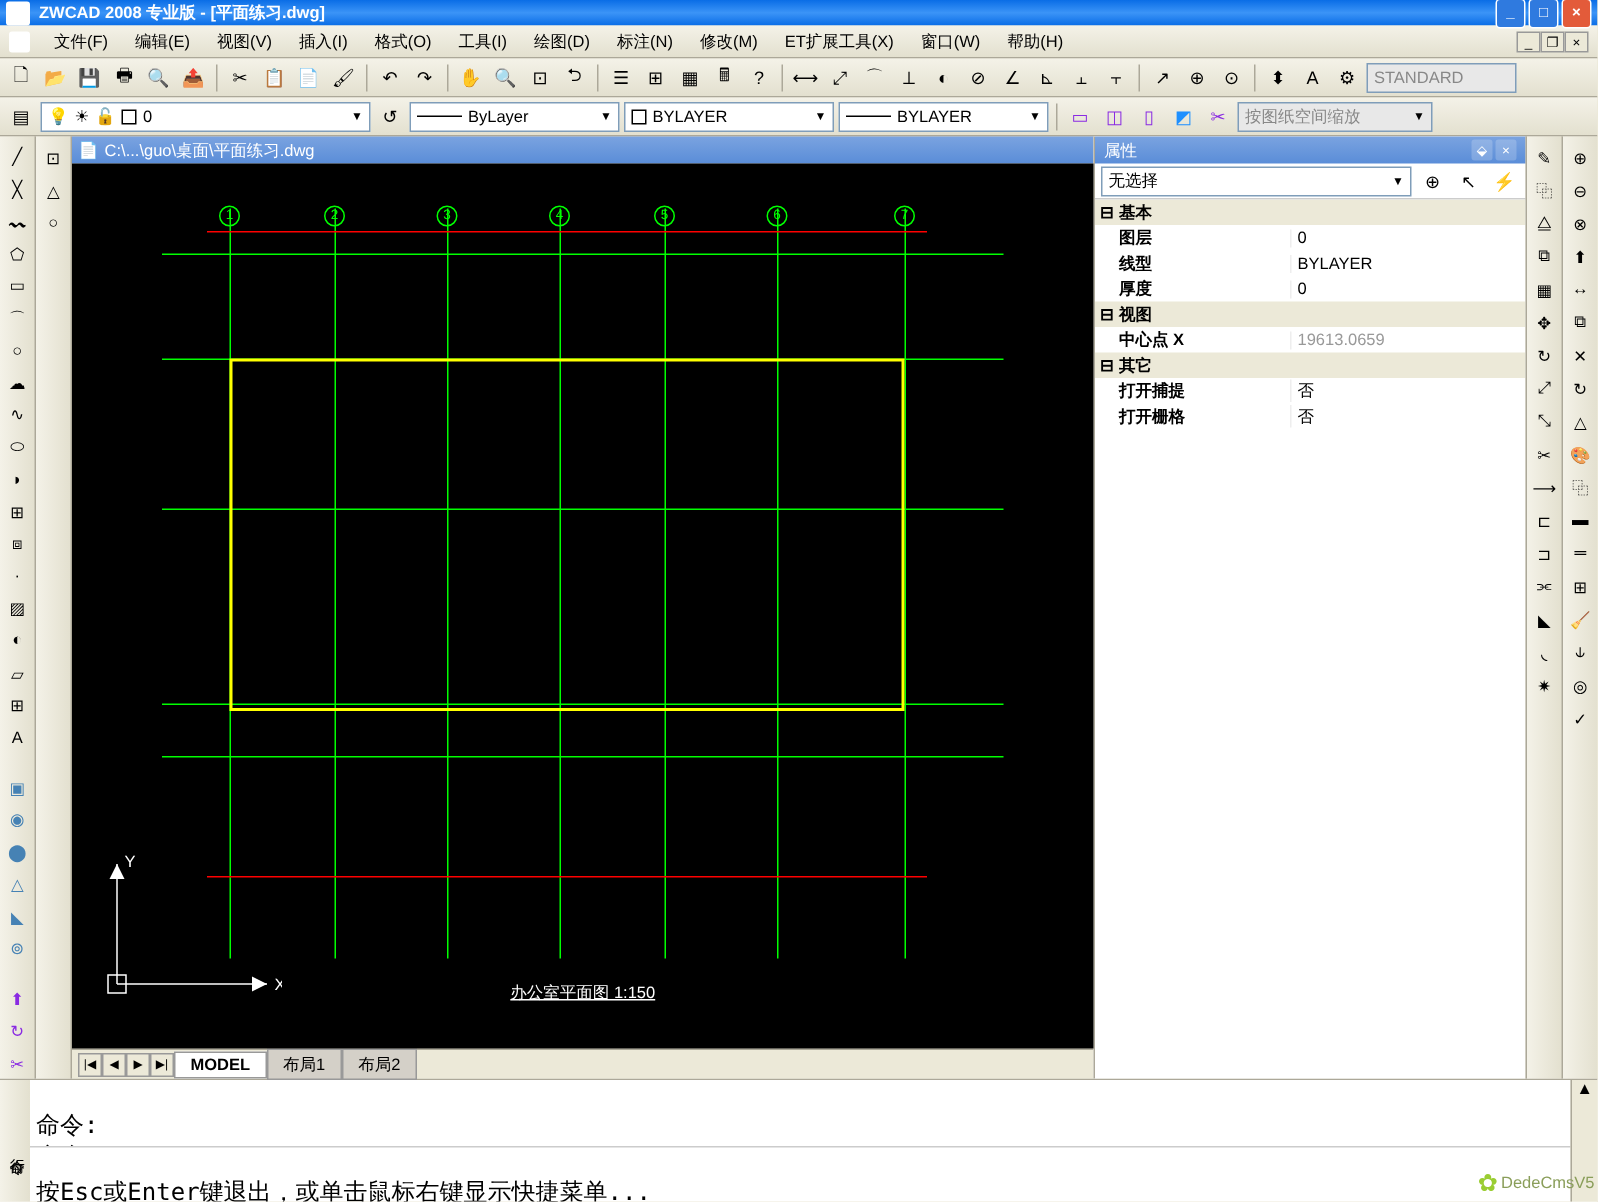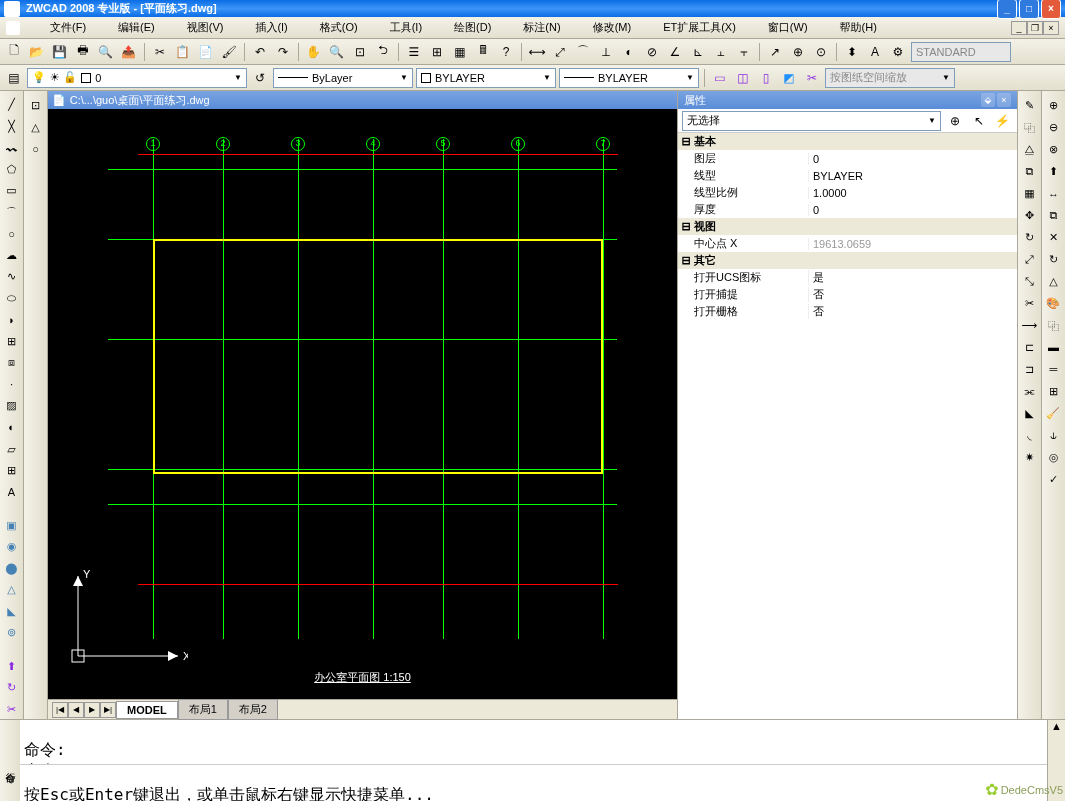--- a/index.html
+++ b/index.html
@@ -3,21 +3,21 @@
 <meta charset="utf-8">
 <style>
 * { box-sizing: border-box; margin: 0; padding: 0; font-family: "Microsoft YaHei", "SimSun", Arial, sans-serif; font-size: 11px; }
 body { background: #ece9d8; width: 1065px; height: 801px; overflow: hidden; position: relative; }
 .titlebar { background: linear-gradient(to bottom, #0a6de6, #3b94f7, #0a6de6); color: #fff; height: 17px; display: flex; align-items: center; padding: 0 4px; font-weight: bold; }
 .titlebar-icon { width: 16px; height: 16px; background: #fff; margin-right: 6px; border-radius: 2px; }
 .titlebar-buttons { margin-left: auto; display: flex; gap: 2px; }
 .tb-btn { width: 20px; height: 20px; border: 1px solid #fff; border-radius: 3px; display: flex; align-items: center; justify-content: center; font-size: 10px; font-weight: bold; color: #fff; }
 .tb-close { background: #e35b3a; }
 .tb-min, .tb-max { background: #2f7adf; }
-.menubar { background: linear-gradient(to bottom, #f4f2e8, #e3e0cf); height: 22px; display: flex; align-items: center; padding: 0 6px; gap: 16px; border-bottom: 1px solid #aca899; }
+.menubar { background: linear-gradient(to bottom, #f4f2e8, #e3e0cf); height: 22px; display: flex; align-items: center; padding: 0 6px; gap: 2px; border-bottom: 1px solid #aca899; }
 .menubar span { padding: 2px 8px; cursor: default; }
 .child-ctrl { margin-left: auto; display: flex; gap: 0px; }
 .child-ctrl div { width: 16px; height: 14px; border: 1px solid #999; background: #ece9d8; font-size: 9px; display: flex; align-items: center; justify-content: center; }
 .toolbar { background: linear-gradient(to bottom, #f4f2e8, #e3e0cf); height: 26px; display: flex; align-items: center; padding: 0 4px; gap: 3px; border-bottom: 1px solid #aca899; }
 .tool-btn { width: 20px; height: 20px; border: 1px solid transparent; display: flex; align-items: center; justify-content: center; font-size: 12px; }
 .tool-sep { width: 1px; height: 18px; background: #aca899; margin: 0 2px; }
 .layer-dropdown { height: 20px; border: 1px solid #7f9db9; background: #fff; display: flex; align-items: center; padding: 0 4px; gap: 4px; font-size: 11px; }
 .dd-arrow { margin-left: auto; font-size: 8px; }
 .style-input { height: 20px; border: 1px solid #7f9db9; background: #e8e8e8; padding: 0 4px; width: 100px; font-size: 11px; color: #888; }
 .main-area { display: flex; height: 628px; }
@@ -25,43 +25,43 @@
 .right-toolbar { border-left: 1px solid #aca899; border-right: none; }
 .v-tool { width: 20px; height: 20px; display: flex; align-items: center; justify-content: center; font-size: 11px; }
 .draw-area { flex: 1; display: flex; flex-direction: column; }
 .doc-title { background: linear-gradient(to bottom, #7aa3e0, #5a8dd8); color: #fff; height: 18px; display: flex; align-items: center; padding: 0 4px; font-size: 11px; gap: 4px; }
 .canvas { flex: 1; background: #000; position: relative; overflow: hidden; }
 .model-tabs { background: #ece9d8; height: 20px; display: flex; align-items: center; border-top: 1px solid #aca899; padding: 0 4px; gap: 0; }
 .mt-btn { width: 16px; height: 16px; border: 1px solid #999; background: #ece9d8; font-size: 8px; display: flex; align-items: center; justify-content: center; }
 .mt-tab { padding: 2px 10px; border: 1px solid #999; background: #fff; font-size: 11px; }
 .mt-tab.active { background: #fff; font-weight: bold; }
 .mt-tab.inactive { background: #d4d0c8; }
-.prop-panel { width: 340px; background: #fff; border-left: 1px solid #aca899; display: flex; flex-direction: column; }
+.prop-panel { width: 288px; background: #fff; border-left: 1px solid #aca899; display: flex; flex-direction: column; }
 .prop-title { background: linear-gradient(to bottom, #7aa3e0, #5a8dd8); color: #fff; height: 18px; display: flex; align-items: center; padding: 0 6px; font-size: 11px; }
 .prop-title-btns { margin-left: auto; display: flex; gap: 2px; }
 .prop-title-btns span { width: 14px; height: 14px; display: flex; align-items: center; justify-content: center; background: rgba(255,255,255,0.2); border-radius: 2px; font-size: 9px; }
 .prop-header { height: 24px; display: flex; align-items: center; padding: 0 4px; gap: 4px; border-bottom: 1px solid #ccc; }
 .prop-select { flex: 1; height: 20px; border: 1px solid #7f9db9; background: #fff; padding: 0 4px; display: flex; align-items: center; }
 .prop-body { flex: 1; overflow-y: auto; }
 .prop-row { display: flex; height: 17px; align-items: center; font-size: 11px; }
 .prop-row.group { font-weight: bold; background: #ece9d8; }
 .prop-exp { width: 16px; text-align: center; }
-.prop-name { width: 130px; padding-left: 4px; }
+.prop-name { width: 130px; padding-left: 4px; font-weight: bold; }
 .prop-row:not(.group) .prop-name { padding-left: 16px; }
 .prop-val { flex: 1; padding: 0 4px; border-left: 1px solid #eee; }
 .prop-val.gray { color: #999; }
 .cmdline-area { height: 90px; display: flex; border-top: 1px solid #aca899; background: #fff; }
 .cmd-handle { width: 20px; background: linear-gradient(to right, #f4f2e8, #e3e0cf); writing-mode: vertical-rl; display: flex; align-items: center; justify-content: center; font-size: 10px; }
 .cmd-text { flex: 1; font-family: SimSun, monospace; font-size: 16px; padding: 20px 4px; white-space: pre; overflow: hidden; }
 .cmd-input-row { border-top: 1px solid #ccc; }
 .watermark { position: absolute; bottom: 2px; right: 2px; color: #8a9e5a; font-size: 10px; display:flex; align-items:center; gap:2px; }
 .grid-line-h { position: absolute; height: 1px; background: #0f0; left: 60px; right: 60px; }
 .grid-line-v { position: absolute; width: 1px; background: #0f0; top: 30px; bottom: 60px; }
 .ucs { position: absolute; left: 20px; bottom: 30px; color: #fff; font-size: 12px; }
-.drawing-title { position: absolute; bottom: 14px; left: 50%; transform: translateX(-50%); color: #fff; font-size: 11px; text-decoration: underline; margin-top: 11px; }
+.drawing-title { position: absolute; bottom: 30px; left: 50%; transform: translateX(-50%); color: #fff; font-size: 11px; text-decoration: underline; margin-top: 11px; }
 </style>
 </head>
 <body>
 
 <div class="titlebar">
   <div class="titlebar-icon"></div>
   <span>ZWCAD 2008 专业版 - [平面练习.dwg]</span>
   <div class="titlebar-buttons">
     <div class="tb-btn tb-min">_</div>
     <div class="tb-btn tb-max">□</div>
@@ -297,42 +297,34 @@
         </div>
       <div class="prop-row">
           <span class="prop-name">图层</span>
           <span class="prop-val">0</span>
         </div>
       <div class="prop-row">
           <span class="prop-name">线型</span>
           <span class="prop-val">BYLAYER</span>
         </div>
       <div class="prop-row">
-          <span class="prop-name">线型比例</span>
-          <span class="prop-val">1.0000</span>
-        </div>
-      <div class="prop-row">
           <span class="prop-name">厚度</span>
           <span class="prop-val">0</span>
         </div>
       <div class="prop-row group">
           <span class="prop-exp">⊟</span>
           <span>视图</span>
         </div>
       <div class="prop-row">
           <span class="prop-name">中心点 X</span>
           <span class="prop-val gray">19613.0659</span>
         </div>
       <div class="prop-row group">
           <span class="prop-exp">⊟</span>
           <span>其它</span>
-        </div>
-      <div class="prop-row">
-          <span class="prop-name">打开UCS图标</span>
-          <span class="prop-val">是</span>
         </div>
       <div class="prop-row">
           <span class="prop-name">打开捕提</span>
           <span class="prop-val">否</span>
         </div>
       <div class="prop-row">
           <span class="prop-name">打开栅格</span>
           <span class="prop-val">否</span>
         </div>
     </div>

